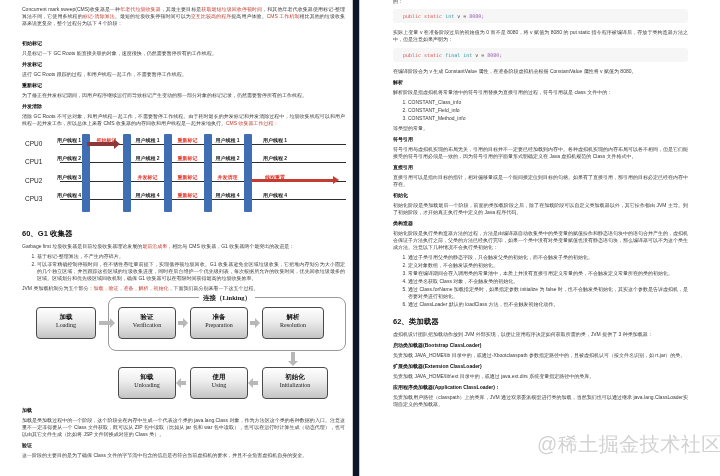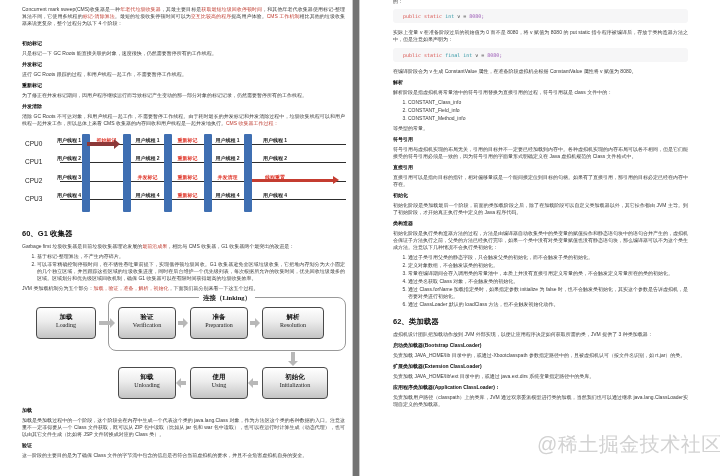--- a/index.html
+++ b/index.html
@@ -1,17 +1,17 @@
 <!DOCTYPE html>
 <html><head>
 <meta charset="utf-8">
 <style>
   html,body{margin:0;padding:0;overflow:hidden;}
   body{width:720px;height:476px;background:#ececec;font-family:"Liberation Sans",sans-serif;}
-  .canvas{position:relative;width:720px;height:476px;overflow:hidden;background:#737373;}
+  .canvas{position:relative;width:720px;height:476px;overflow:hidden;background:#0f172a;}
   .page{position:absolute;top:0;height:476px;background:#ffffff;overflow:hidden;}
   .page-left{left:0;width:352px;border-right:1px solid #c9c9c9;}
   .page-right{left:359px;width:361px;border-left:1px solid #c9c9c9;}
   .content{position:relative;}
   .page-left .content{padding:3px 7px 0 22px;}
   .page-right .content{padding:0 33px 0 33px;}
 
   p.body{font-size:5px;line-height:7px;color:#3a3a3a;margin:3px 0;text-align:justify;}
   .mini-h{font-size:5px;line-height:7px;font-weight:bold;color:#101010;margin:4px 0 0 0;}
   .mini-h.first{margin-top:13px;}

